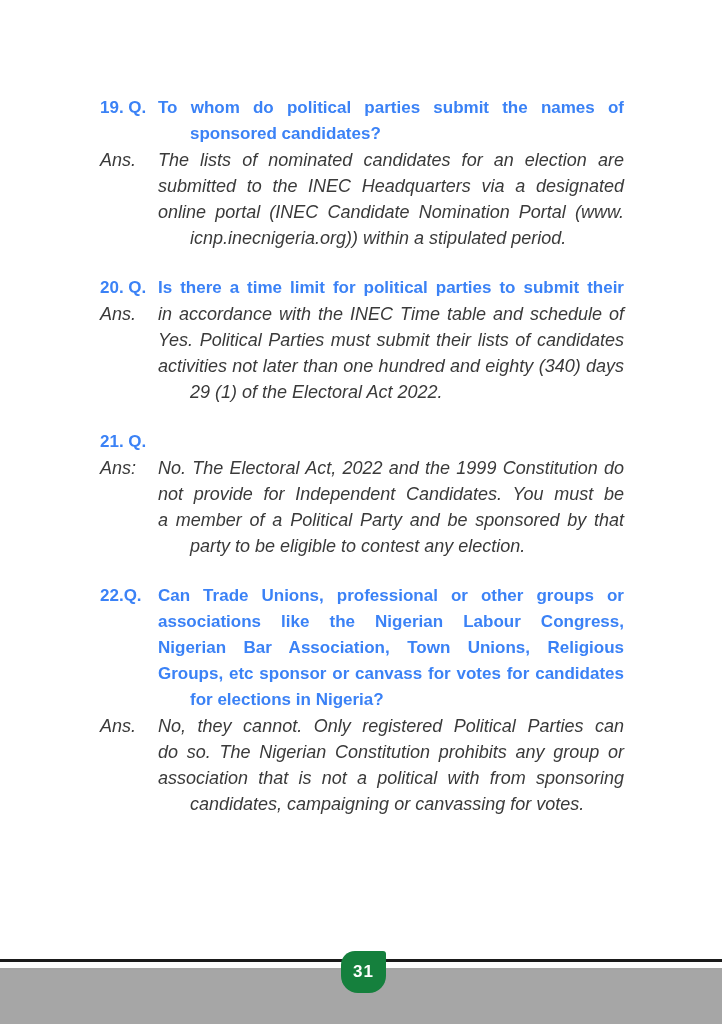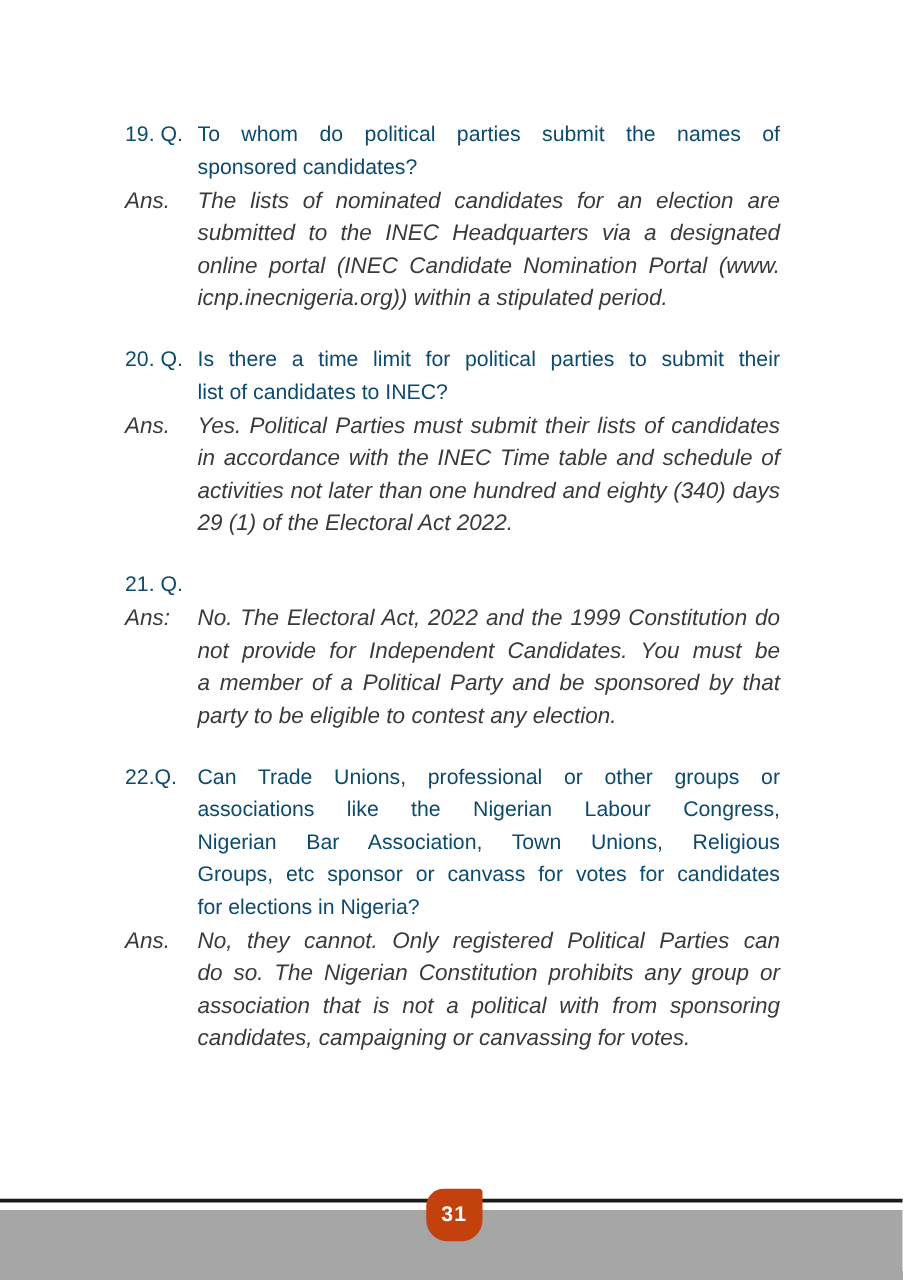--- a/index.html
+++ b/index.html
@@ -10,35 +10,35 @@
     position: relative;
     overflow: hidden;
   }
   .content { position: absolute; top: 0; left: 0; width: 722px; }
   .qa { margin-top: 24px; }
   .qa.first { margin-top: 95px; }
   .row { display: flex; align-items: flex-start; }
   .col-label { width: 58px; margin-left: 100px; flex: none; line-height: 26px; }
   .col-text  { width: 466px; flex: none; }
   .line { line-height: 26px; height: 26px; text-align: justify; text-align-last: justify; }
-  .line.last { text-align: center; text-align-last: left; }
-  .q .col-label, .q .line { font-weight: 400; color: #0c4a6e; font-size: 17px; }
+  .line.last { text-align: center; text-align-last: left; margin-left: 32px; }
+  .q .col-label, .q .line { font-weight: 700; color: #3b82f6; font-size: 17px; }
   .a .col-label, .a .line { font-weight: 400; color: #3a3a3a; font-size: 18px; font-style: italic; }
   .footer-rule {
     position: absolute; left: 0; top: 959px;
     width: 722px; height: 3px; background: #1b1b1b; z-index: 1;
   }
   .footer-band {
     position: absolute; left: 0; top: 968px;
     width: 722px; height: 56px; background: #a6a6a6; z-index: 0;
   }
   .page-badge {
     position: absolute; top: 951px; left: 341px;
     width: 45px; height: 42px;
-    background: #c2410c;
+    background: #15803d;
     border-radius: 14px 3px 17px 17px;
     color: #ffffff;
     font-size: 17px; font-weight: 700; letter-spacing: 1px;
     display: flex; align-items: center; justify-content: center;
     z-index: 2;
   }
 </style>
 </head>
 <body>
 
@@ -61,28 +61,27 @@
         <div class="line last">icnp.inecnigeria.org)) within a stipulated period.</div>
       </div>
     </div>
   </section>
 
   <section class="qa">
     <div class="row q">
       <div class="col-label">20. Q.</div>
       <div class="col-text">
         <div class="line">Is there a time limit for political parties to submit their</div>
-        <div class="line last">list of candidates to INEC?</div>
       </div>
     </div>
     <div class="row a">
       <div class="col-label">Ans.</div>
       <div class="col-text">
+        <div class="line">in accordance with the INEC Time table and schedule of</div>
         <div class="line">Yes. Political Parties must submit their lists of candidates</div>
-        <div class="line">in accordance with the INEC Time table and schedule of</div>
         <div class="line">activities not later than one hundred and eighty (340) days</div>
         <div class="line last">29 (1) of the Electoral Act 2022.</div>
       </div>
     </div>
   </section>
 
   <section class="qa">
     <div class="row q">
       <div class="col-label">21. Q.</div>
     </div>

